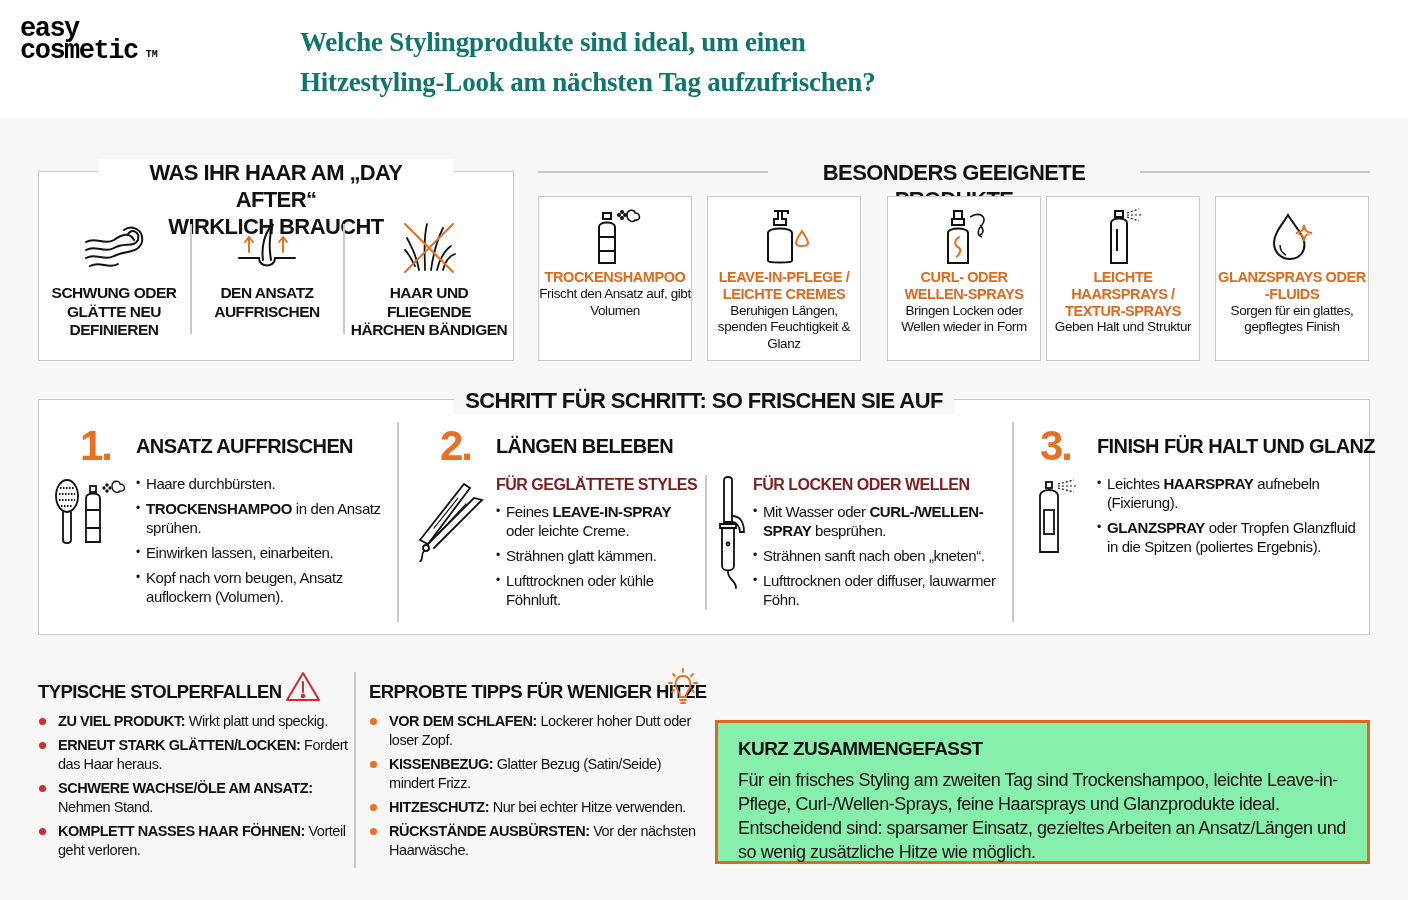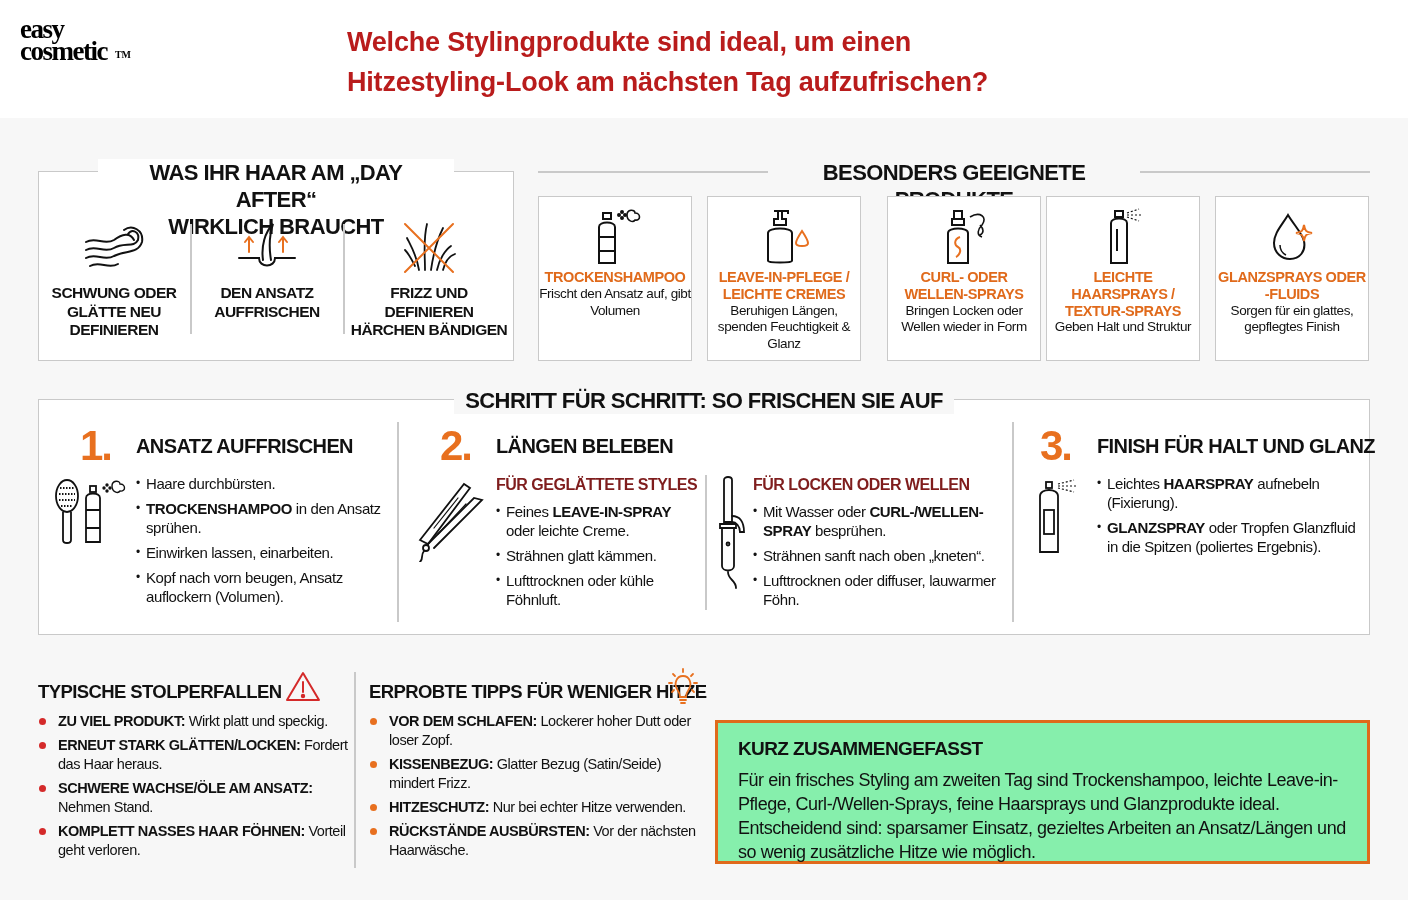--- a/index.html
+++ b/index.html
@@ -1,23 +1,23 @@
 <!DOCTYPE html>
 <html><head>
 <meta charset="utf-8">
 <style>
   * { box-sizing: border-box; margin: 0; padding: 0; }
   html, body { width: 1408px; height: 900px; overflow: hidden; }
   body { background: #f7f7f7; font-family: "Liberation Sans", "DejaVu Sans", sans-serif; color: #111; position: relative; }
   .topband { position: absolute; left: 0; top: 0; width: 1408px; height: 118px; background: #ffffff; }
-  .logo { position: absolute; left: 20px; top: 18px; line-height: 22px; font-family: Liberation Serif, serif; font-weight: 900; color: #000; letter-spacing: -1.5px; }
+  .logo { position: absolute; left: 20px; top: 18px; line-height: 22px; font-family: Liberation Mono, monospace; font-weight: 900; color: #000; letter-spacing: -1.5px; }
   .logo .l1 { font-size: 27px; display: block; }
   .logo .l2 { font-size: 27px; display: block; }
   .logo .tm { font-size: 10px; letter-spacing: 0; vertical-align: top; margin-left: 8px; position: relative; top: 4px; }
-  .main-title { position: absolute; left: 300px; top: 22px; font-family: Liberation Sans, sans-serif; font-weight: bold; font-size: 27px; line-height: 40px; color: #b91c1c; letter-spacing: -0.2px; margin-left: 47px; }
+  .main-title { position: absolute; left: 300px; top: 22px; font-family: Liberation Serif, serif; font-weight: bold; font-size: 27px; line-height: 40px; color: #0f766e; letter-spacing: -0.2px; }
   .box { position: absolute; border: 1.5px solid #c9c9c9; background: #fff; }
   .section-title { position: absolute; background: #f7f7f7; font-weight: bold; color: #111; text-align: center; font-size: 22px; letter-spacing: -0.6px; line-height: 27px; padding: 0 10px; }
   .hline { position: absolute; height: 1.5px; background: #c9c9c9; }
   .vline { position: absolute; width: 1.5px; background: #c9c9c9; }
 
   
   .need { position: absolute; text-align: center; }
   .need .lbl { font-weight: bold; font-size: 15.5px; line-height: 18.5px; letter-spacing: -0.5px; color: #111; }
   .need svg { display: block; margin: 0 auto 10px auto; }
 
@@ -87,21 +87,21 @@
     <path d="M14 32 L14 18 M10 22 L14 17 L18 22" stroke="#e8701f"></path>
     <path d="M48 32 L48 18 M44 22 L48 17 L52 22" stroke="#e8701f"></path>
   </svg>
   <div class="lbl">DEN ANSATZ AUFFRISCHEN</div>
 </div>
 <div class="need" style="left:349px;top:220px;width:160px;">
   <svg width="64" height="54" viewBox="0 0 64 54" fill="none" stroke-width="1.8" stroke-linecap="round">
     <path d="M22 50 C20 36, 14 26, 10 18 M28 50 C28 34, 26 20, 30 4 M34 50 C36 36, 40 20, 46 8 M40 50 C42 40, 48 30, 54 26 M18 46 C14 38, 12 34, 8 30 M46 50 C48 42, 52 36, 58 34" stroke="#111"></path>
     <path d="M8 4 L56 52 M56 4 L8 52" stroke="#e8701f" stroke-width="2"></path>
   </svg>
-  <div class="lbl">FRIZZ UND DEFINIEREN HÄRCHEN BÄNDIGEN</div>
+  <div class="lbl">HAAR UND FLIEGENDE HÄRCHEN BÄNDIGEN</div>
 </div>
 
 <div class="hline" style="left:538px;top:171px;width:832px;"></div>
 <div class="section-title" style="left:768px;top:159px;width:372px;">BESONDERS GEEIGNETE PRODUKTE</div>
 
 <div class="prod" style="left:538px;">
   <svg width="60" height="58" viewBox="0 0 60 58" fill="none" stroke="#111" stroke-width="2">
     <rect x="18" y="6" width="8" height="6"></rect>
     <path d="M14 20 C14 14, 30 14, 30 20 L30 56 L14 56 Z"></path>
     <path d="M14 30 L30 30 M14 44 L30 44"></path>

